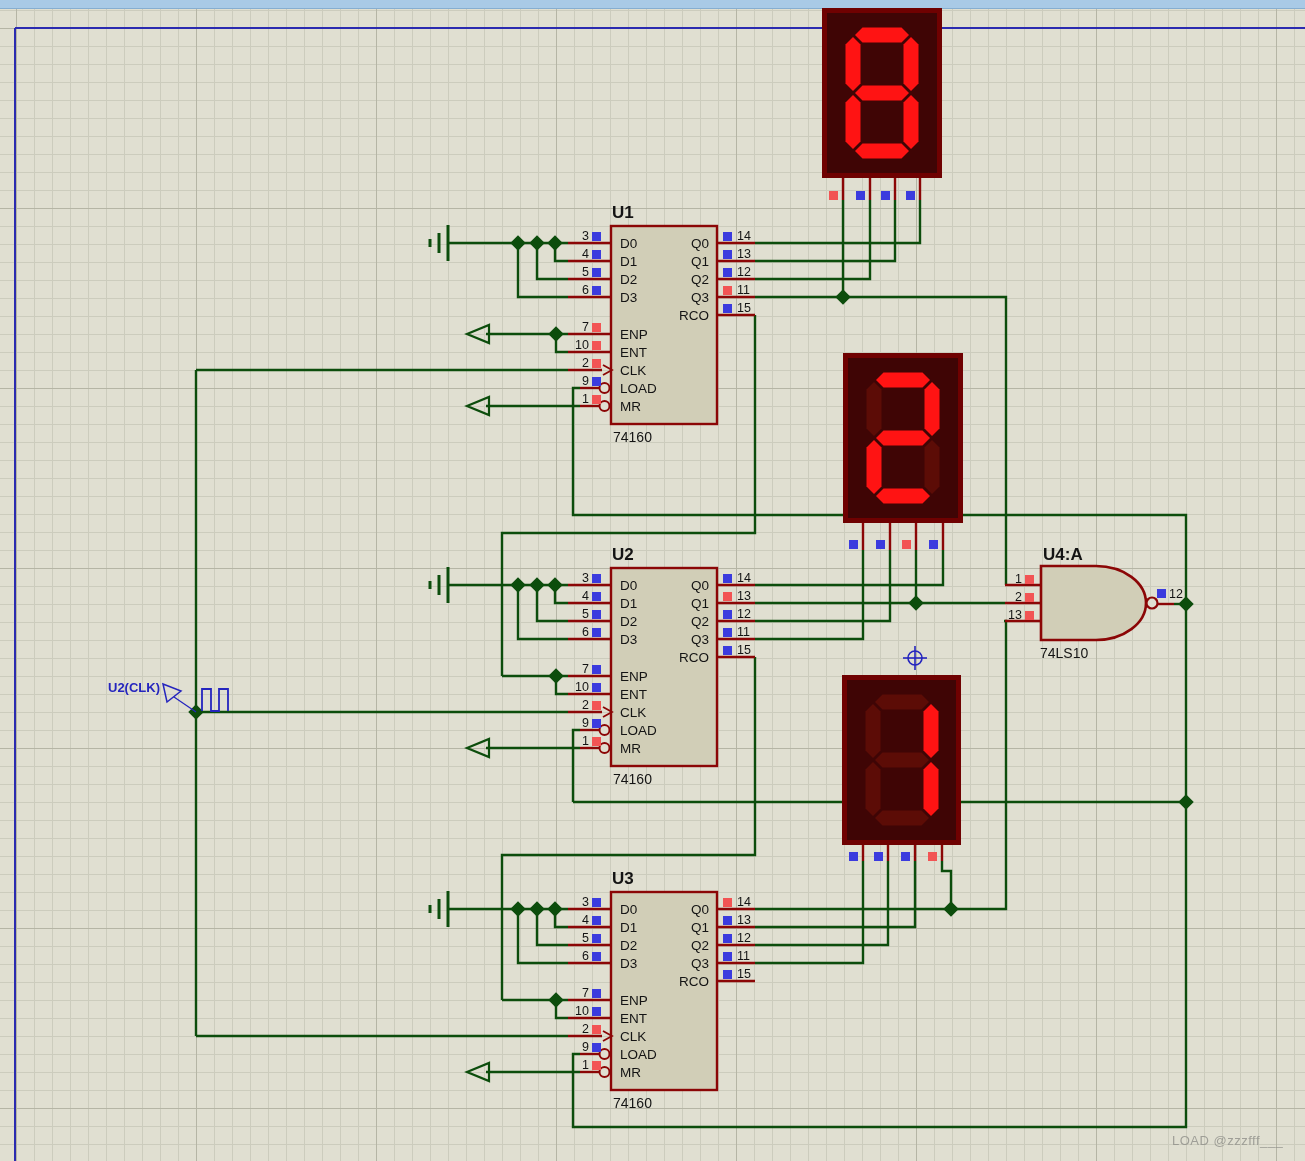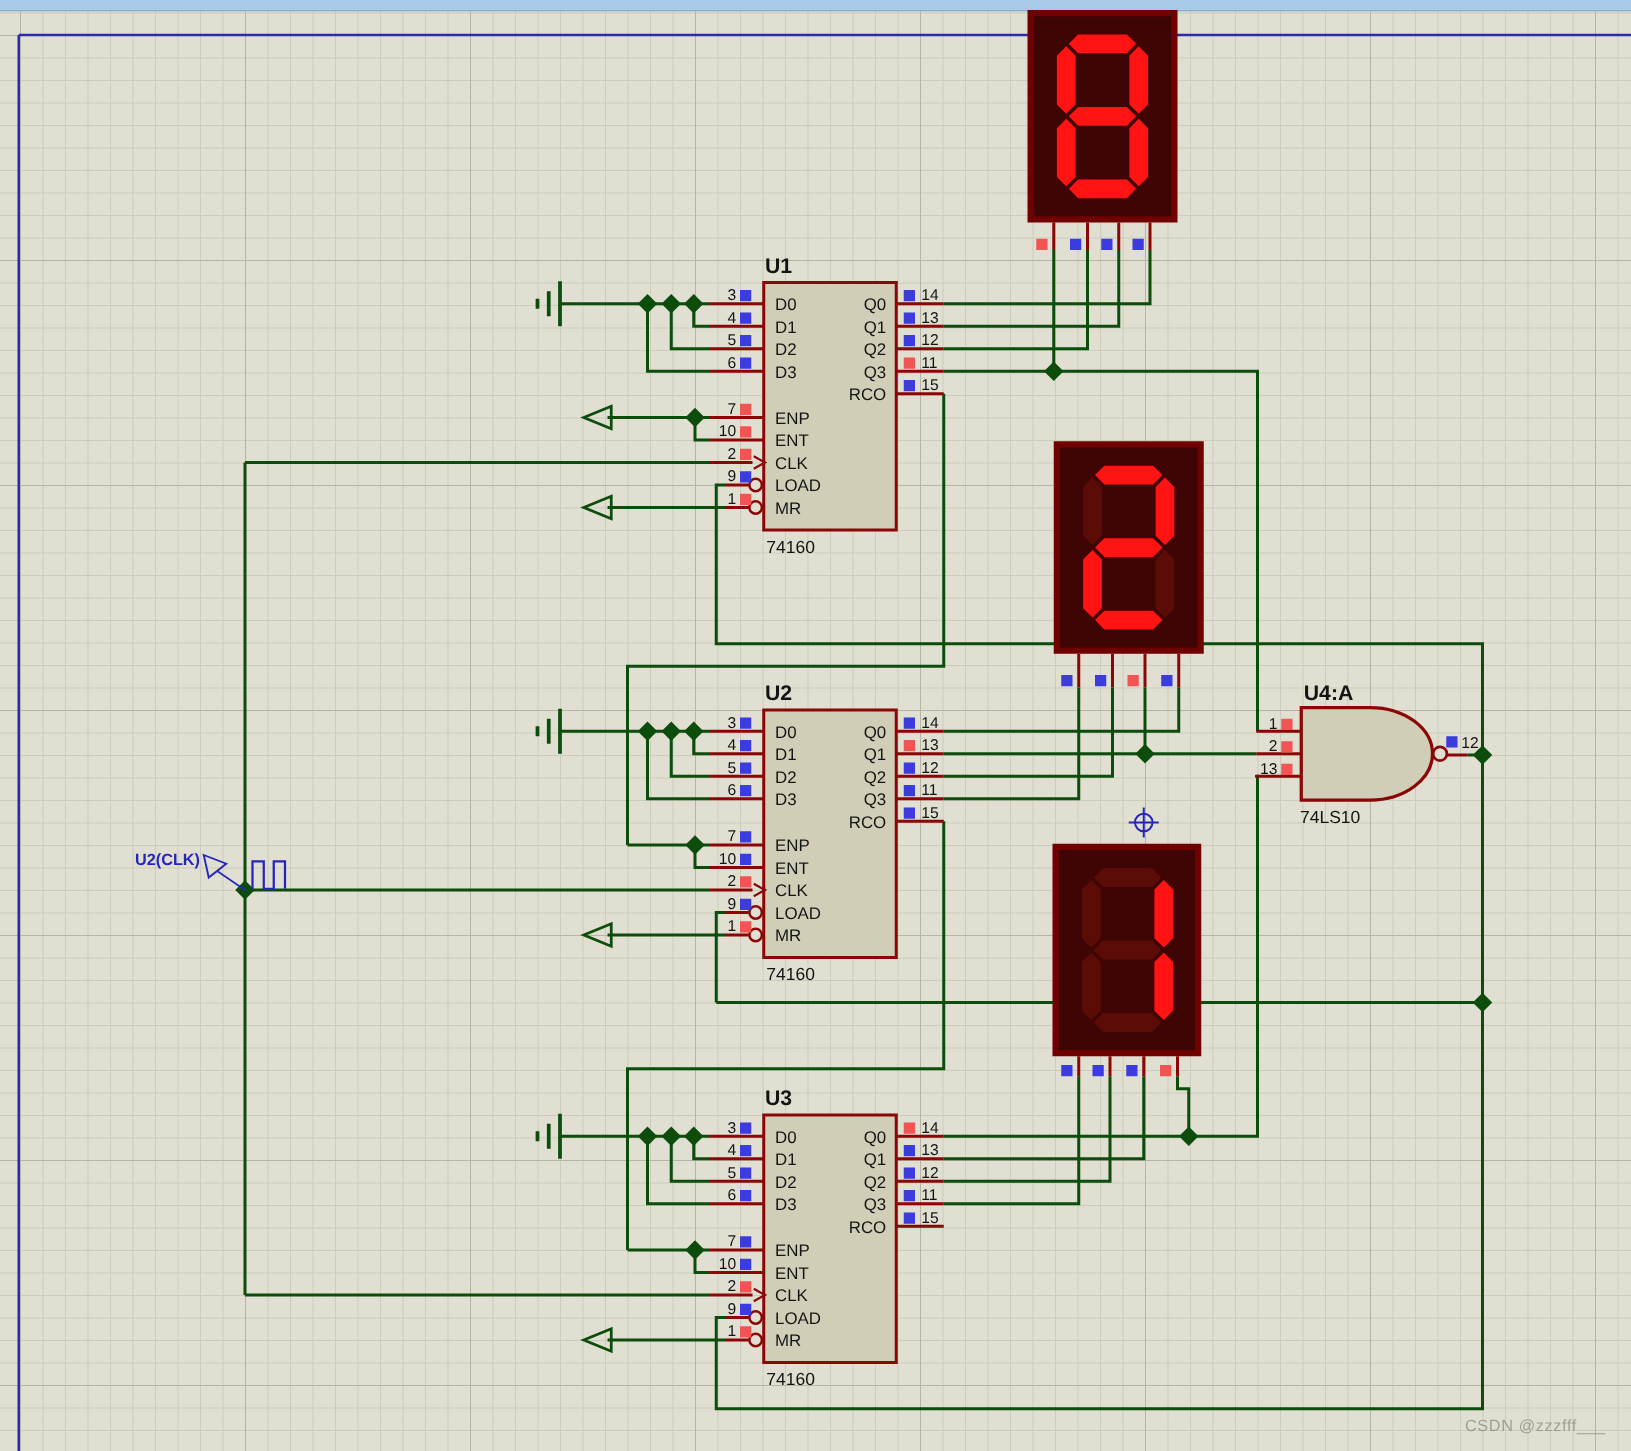--- a/index.html
+++ b/index.html
@@ -370,14 +370,14 @@
       <text x="1022" y="619" font-size="12.5" fill="#141414" text-anchor="end" font-weight="normal">13</text>
       <line x1="1158" y1="604" x2="1174" y2="604" stroke="#8B0606" stroke-width="2.4"></line>
       <rect x="1157" y="589" width="9" height="9" fill="#3B3BDE"></rect>
       <text x="1169" y="598" font-size="12.5" fill="#141414" text-anchor="start" font-weight="normal">12</text>
       <g stroke="#2525BE" stroke-width="1.6" fill="none">
         <circle cx="915" cy="658" r="7"></circle>
         <line x1="903" y1="658" x2="927" y2="658"></line>
         <line x1="915" y1="646" x2="915" y2="670"></line>
       </g>
     </svg>
-  <div class="watermark">CSDN @zzzfff___</div>
+  <div class="watermark">LOAD @zzzfff___</div>
 </div>
 
 </body></html>

